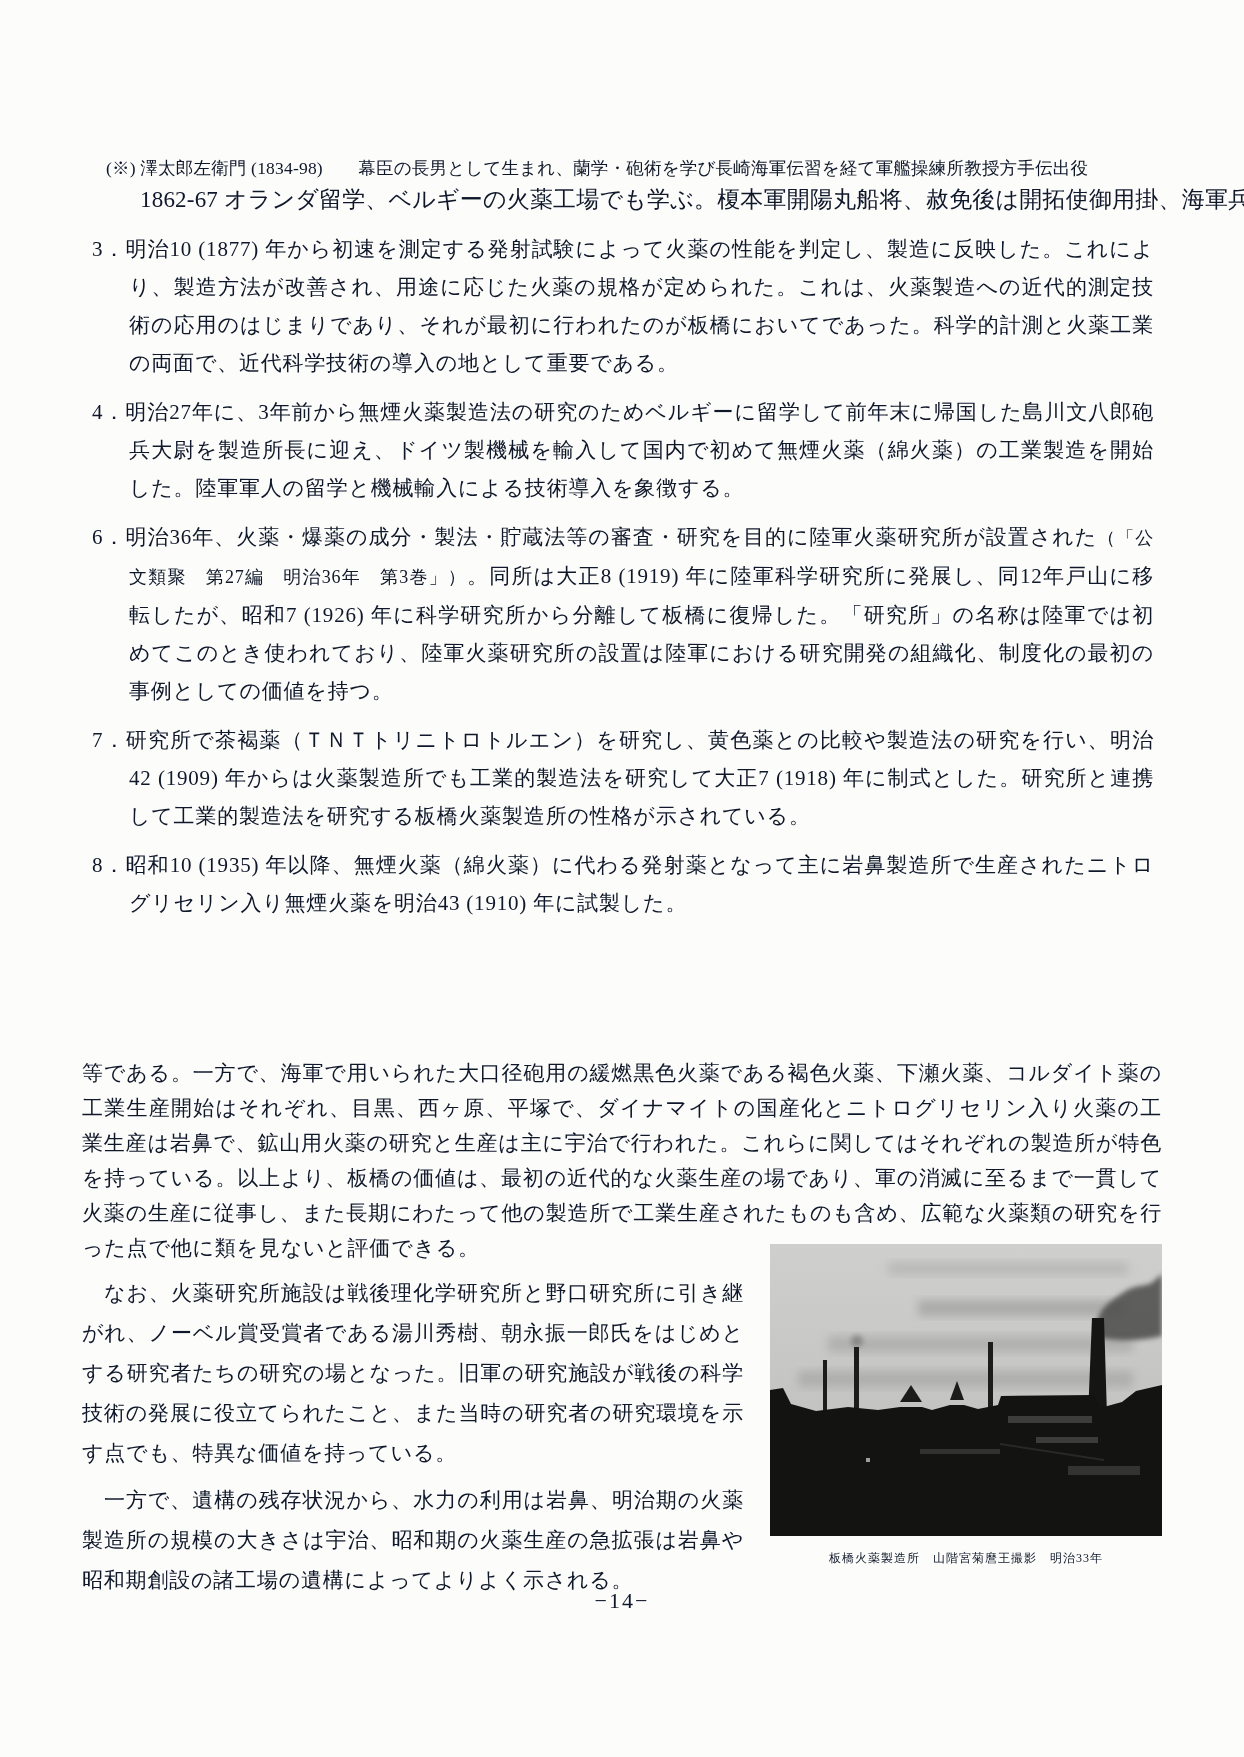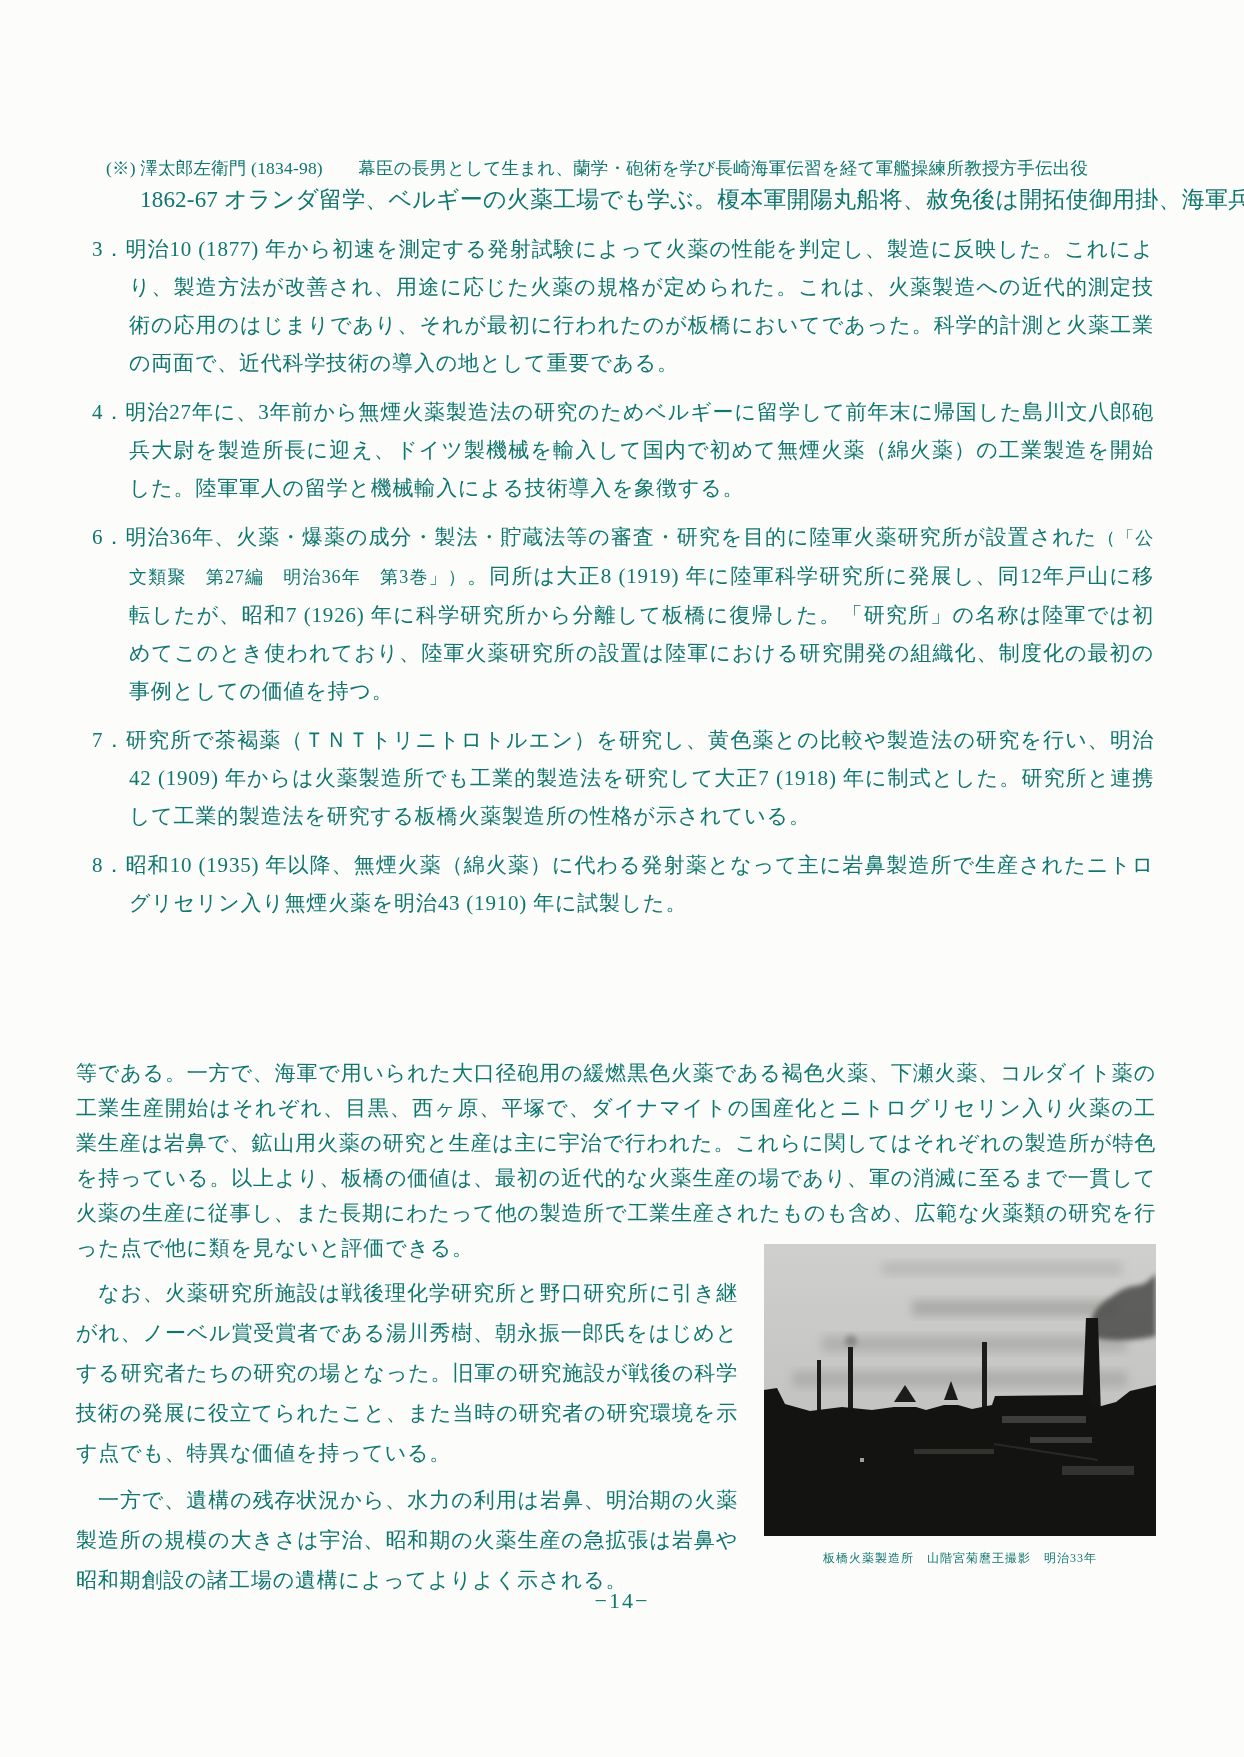--- a/index.html
+++ b/index.html
@@ -1,40 +1,40 @@
 <!DOCTYPE html>
 <html lang="ja"><head>
 <meta charset="utf-8">
 <style>
   html,body{margin:0;padding:0;background:#e8e8e6;}
   .page{
     position:relative;
     width:1244px;height:1757px;
     margin:0 auto;
     background:#fcfcfa;
-    color:#0f766e;
+    color:#0f172a;
     font-family:"Liberation Serif","DejaVu Serif",serif;
     overflow:hidden;
   }
   .note{position:absolute;top:152px;left:106px;width:1066px;}
   .note-line1{font-size:17.5px;line-height:32px;letter-spacing:0.2px;white-space:nowrap;}
   .note-line2{font-size:23px;line-height:32px;letter-spacing:0.2px;margin-left:34px;white-space:nowrap;}
 
   .items{position:absolute;top:230px;left:92px;width:1062px;}
   .item{
     font-size:21px;line-height:38px;letter-spacing:0.8px;
     text-align:justify;
     padding-left:37px;text-indent:-37px;
     margin:0 0 11px 0;
   }
   .item .num{display:inline;}
   .item .small{font-size:18px;}
 
   .bottom{
-    position:absolute;top:1056px;left:76px;width:1080px;
+    position:absolute;top:1056px;left:82px;width:1080px;
     font-size:21px;letter-spacing:0.8px;text-align:justify;
   }
   .p1{line-height:35px;margin:0;}
   .pcol{line-height:40px;margin:7px 0 0 0;}
 
   .photo-fig{
     float:right;
     width:392px;
     margin:-22px 0 4px 26px;
   }

